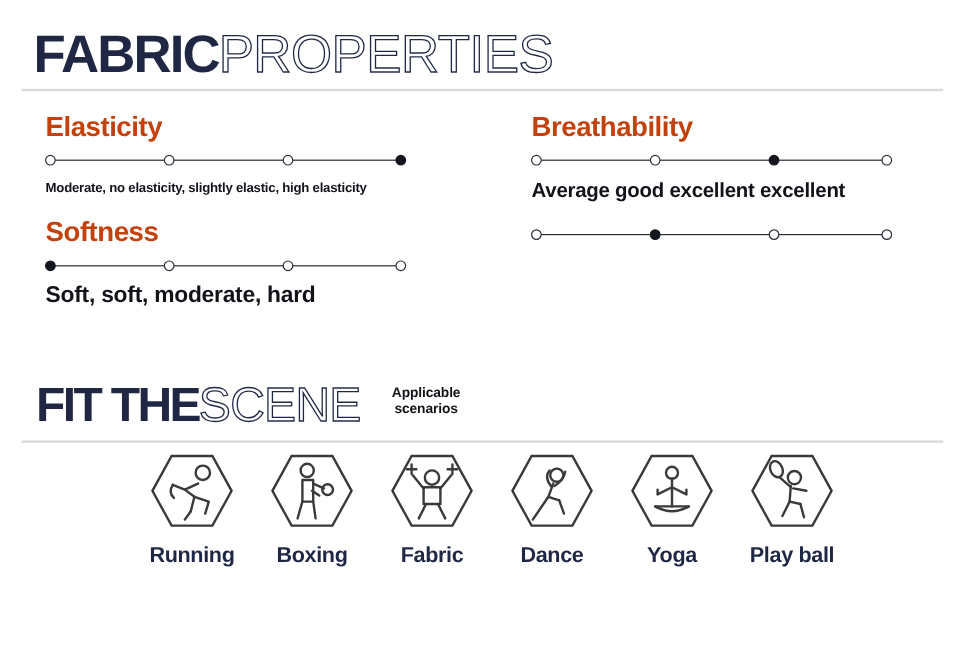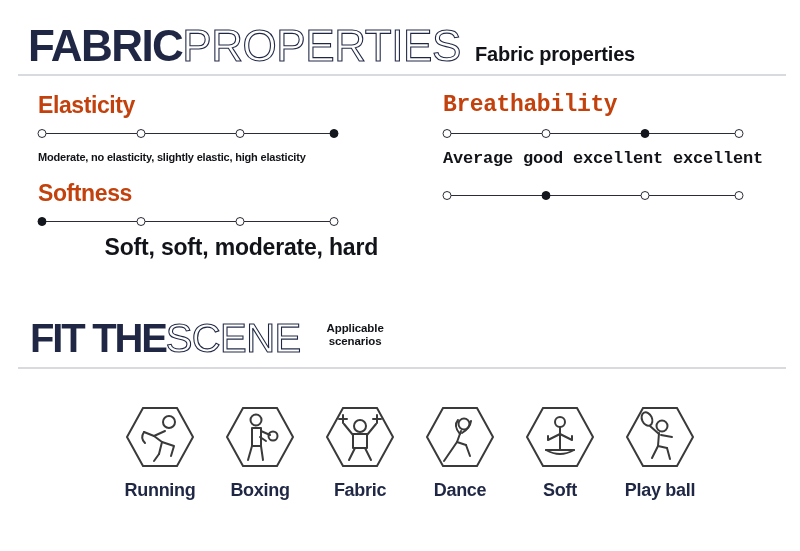--- a/index.html
+++ b/index.html
@@ -60,21 +60,21 @@
   }
   #rule-1 { left: 18px; top: 74px; width: 768px; }
   #rule-2 { left: 18px; top: 367px; width: 768px; }
 
   
   .prop {
     position: absolute;
     width: 340px;
   }
   #prop-elasticity    { left: 38px;  top: 92px; }
-  #prop-breathability { left: 443px; top: 92px; font-family: Liberation Mono, monospace; }
+  #prop-breathability { left: 443px; top: 92px; }
   #prop-softness      { left: 38px;  top: 180px; }
   #prop-sweat         { left: 443px; top: 180px; }
 
   .prop-title {
     font-weight: 700;
     font-size: 23px;
     line-height: 26px;
     color: #c2410c;
     letter-spacing: -0.4px;
     white-space: nowrap;
@@ -113,21 +113,21 @@
     margin-top: 8px;
     font-weight: 700;
     font-size: 11px;
     line-height: 17px;
     color: #111318;
     letter-spacing: -0.2px;
     white-space: nowrap;
   }
   #prop-breathability .prop-desc,
   #prop-sweat .prop-desc { font-size: 17px; line-height: 20px; }
-  #prop-softness .prop-desc { font-size: 23px; line-height: 20px; text-align: right; }
+  #prop-softness .prop-desc { font-size: 19px; line-height: 20px; }
 
   
   #banner-fit { left: 30px; top: 318px; align-items: flex-start; }
   #banner-fit .banner-bold { font-size: 40px; line-height: 40px; letter-spacing: -2.2px; }
   #banner-fit .banner-outline { font-size: 40px; line-height: 40px; letter-spacing: -0.6px; }
 
   .banner-sub2 {
     font-weight: 700;
     font-size: 11.5px;
     line-height: 13px;
@@ -136,21 +136,21 @@
     text-align: center;
     letter-spacing: -0.1px;
     position: relative;
     top: 4px;
   }
 
   
   #scenes {
     position: absolute;
     left: 110px;
-    top: 404px;
+    top: 376px;
     width: 600px;
     display: flex;
     justify-content: flex-end;
     align-items: flex-start;
   }
   .scene {
     width: 100px;
     display: flex;
     flex-direction: column;
     align-items: center;
@@ -167,21 +167,20 @@
   }
 </style>
 </head>
 <body>
 
 <div id="page">
 
   <div class="banner" id="banner-fabric">
     <span class="banner-bold">FABRIC</span>
     <span class="banner-outline">PROPERTIES</span>
-    <span class="banner-sub">Fabric properties</span>
   </div>
   <div class="rule" id="rule-1"></div>
 
   <div class="prop" id="prop-elasticity">
     <div class="prop-title">Elasticity</div>
     <div class="slider">
       <div class="slider-line"></div>
       <div class="dot" style="left:4px;"></div>
       <div class="dot" style="left:103px;"></div>
       <div class="dot" style="left:202px;"></div>
@@ -294,21 +293,21 @@
     <div class="scene">
       <svg class="scene-icon" viewBox="0 0 72 66">
         <polygon points="19,4 53,4 69,33 53,62 19,62 3,33" fill="none" stroke="#3a3a3a" stroke-width="2"></polygon>
         <circle cx="36" cy="18" r="5" fill="none" stroke="#3a3a3a" stroke-width="2"></circle>
         <path d="M36 23 L36 46" fill="none" stroke="#3a3a3a" stroke-width="2" stroke-linecap="round"></path>
         <path d="M36 30 L24 36 L24 32" fill="none" stroke="#3a3a3a" stroke-width="2" stroke-linecap="round" stroke-linejoin="round"></path>
         <path d="M36 30 L48 36 L48 32" fill="none" stroke="#3a3a3a" stroke-width="2" stroke-linecap="round" stroke-linejoin="round"></path>
         <path d="M22 46 L50 46" fill="none" stroke="#3a3a3a" stroke-width="2" stroke-linecap="round"></path>
         <path d="M22 46 Q36 54 50 46" fill="none" stroke="#3a3a3a" stroke-width="2" stroke-linecap="round"></path>
       </svg>
-      <div class="scene-label">Soft</div>
+      <div class="scene-label">Yoga</div>
     </div>
 
     <div class="scene">
       <svg class="scene-icon" viewBox="0 0 72 66">
         <polygon points="19,4 53,4 69,33 53,62 19,62 3,33" fill="none" stroke="#3a3a3a" stroke-width="2"></polygon>
         <circle cx="38" cy="22" r="5.5" fill="none" stroke="#3a3a3a" stroke-width="2"></circle>
         <path d="M35 29 L34 42 L43 44" fill="none" stroke="#3a3a3a" stroke-width="2" stroke-linecap="round" stroke-linejoin="round"></path>
         <path d="M35 30 L26 22" fill="none" stroke="#3a3a3a" stroke-width="2" stroke-linecap="round"></path>
         <ellipse cx="23" cy="15" rx="5" ry="7" transform="rotate(-25 23 15)" fill="none" stroke="#3a3a3a" stroke-width="2"></ellipse>
         <path d="M37 31 L48 33" fill="none" stroke="#3a3a3a" stroke-width="2" stroke-linecap="round"></path>

